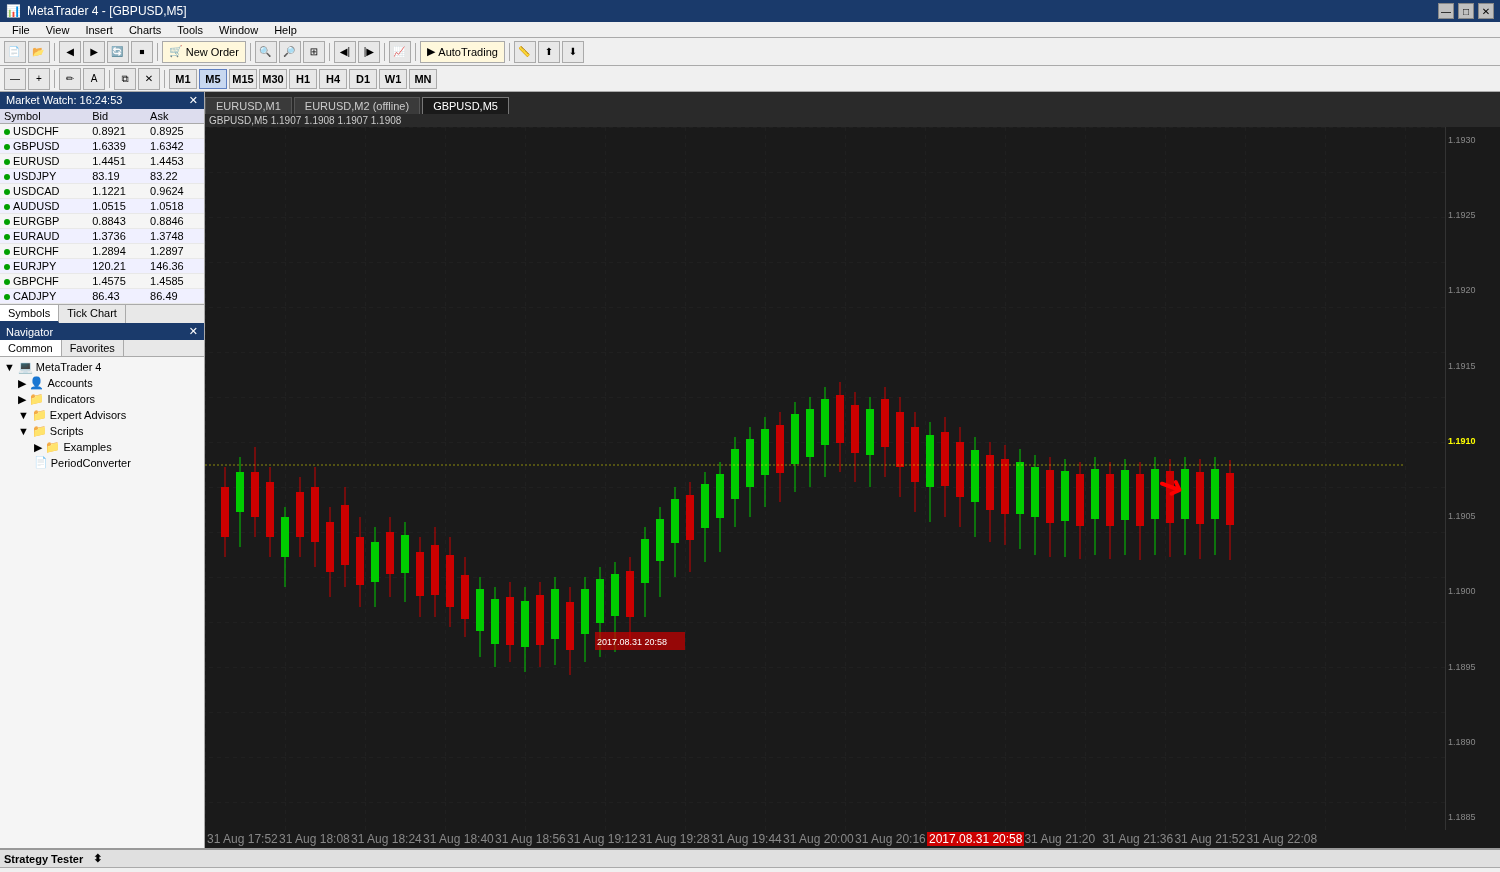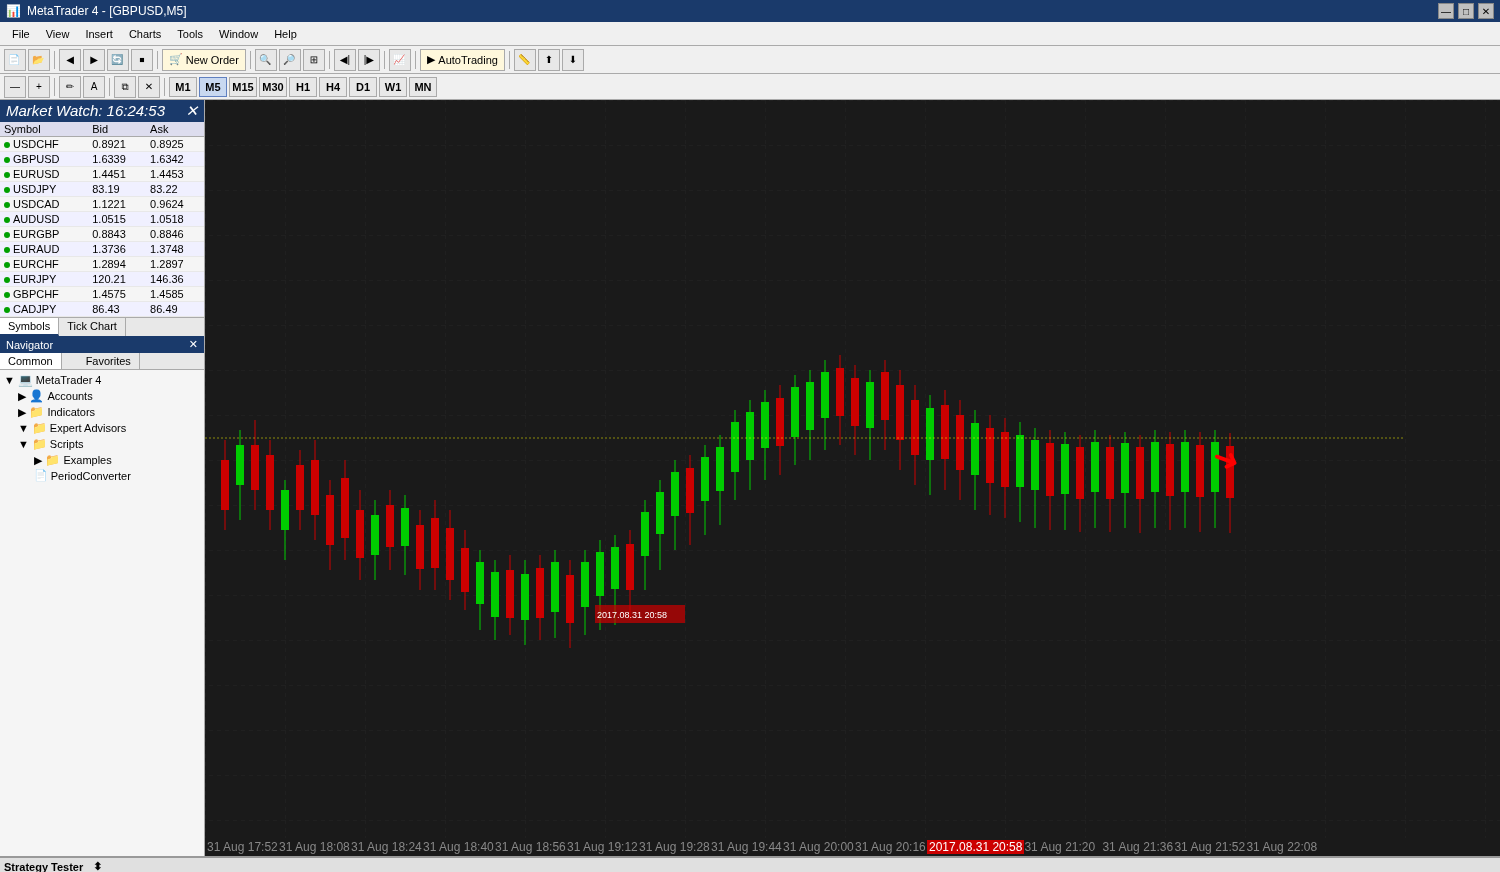--- a/index.html
+++ b/index.html
@@ -5,41 +5,41 @@
     * { margin: 0; padding: 0; box-sizing: border-box; }
     body { width: 1500px; height: 872px; background: #c0c0c0; font-family: 'Segoe UI', Tahoma, Arial, sans-serif; font-size: 11px; overflow: hidden; user-select: none; }
 
     
     #title-bar { background: #1a3a6b; color: #fff; height: 22px; display: flex; align-items: center; justify-content: space-between; padding: 0 6px; font-size: 12px; }
     #title-bar-left { display: flex; align-items: center; gap: 6px; }
     #title-bar-controls { display: flex; gap: 4px; }
     .title-btn { width: 16px; height: 16px; background: #c0c0c0; border: 1px solid #888; font-size: 10px; display: flex; align-items: center; justify-content: center; cursor: pointer; color: #000; }
 
     
-    #menu-bar { background: #f0f0f0; height: 24px; display: flex; align-items: center; padding: 0 4px; border-bottom: 1px solid #aaa; }
+    #menu-bar { background: #f0f0f0; height: 16px; display: flex; align-items: center; padding: 0 4px; border-bottom: 1px solid #aaa; }
     .menu-item { padding: 0 8px; height: 20px; display: flex; align-items: center; cursor: pointer; font-size: 11px; }
 
     
     #toolbar1 { background: #f0f0f0; height: 28px; display: flex; align-items: center; padding: 2px 4px; border-bottom: 1px solid #aaa; gap: 2px; }
     #toolbar2 { background: #f0f0f0; height: 26px; display: flex; align-items: center; padding: 2px 4px; border-bottom: 1px solid #aaa; gap: 2px; }
     .tb-btn { height: 22px; min-width: 22px; background: #e8e8e8; border: 1px solid #aaa; display: flex; align-items: center; justify-content: center; cursor: pointer; font-size: 10px; padding: 0 3px; }
     .tb-separator { width: 1px; height: 18px; background: #aaa; margin: 0 2px; }
     .tb-btn-text { height: 22px; background: #fff8dc; border: 1px solid #aaa; display: flex; align-items: center; padding: 0 6px; cursor: pointer; font-size: 11px; gap: 3px; }
     .period-btn { height: 20px; min-width: 28px; background: #e8e8e8; border: 1px solid #aaa; display: flex; align-items: center; justify-content: center; cursor: pointer; font-size: 11px; font-weight: bold; }
     .period-btn.active { background: #c8d8f0; border-color: #6080c0; }
 
     
     #main { display: flex; height: calc(872px - 22px - 20px - 28px - 26px - 20px); }
 
     
     #left-panel { width: 205px; display: flex; flex-direction: column; background: #f5f5f5; border-right: 1px solid #aaa; }
 
     
     #market-watch { flex: 0 0 auto; }
-    #market-watch-header { background: #1a3a6b; color: #fff; padding: 2px 6px; font-size: 15px; display: flex; justify-content: space-between; font-style: italic; }
+    #market-watch-header { background: #1a3a6b; color: #fff; padding: 2px 6px; font-size: 11px; display: flex; justify-content: space-between; }
     #market-watch-table { width: 100%; border-collapse: collapse; font-size: 11px; }
     #market-watch-table th { background: #dde; padding: 1px 4px; text-align: left; border-bottom: 1px solid #aaa; font-weight: normal; }
     #market-watch-table td { padding: 1px 4px; border-bottom: 1px solid #e8e8e8; }
     #market-watch-table tr:nth-child(even) { background: #f0f0ff; }
     .dot { display: inline-block; width: 6px; height: 6px; border-radius: 50%; margin-right: 3px; }
     .dot-green { background: #00a000; }
     #market-watch-tabs { display: flex; border-top: 1px solid #aaa; background: #e8e8e8; }
     .mw-tab { padding: 2px 8px; cursor: pointer; font-size: 11px; border-right: 1px solid #aaa; }
     .mw-tab.active { background: #fff; border-bottom: 2px solid #1a3a6b; }
 
@@ -47,21 +47,21 @@
     #navigator { flex: 1; overflow: hidden; display: flex; flex-direction: column; }
     #navigator-header { background: #1a3a6b; color: #fff; padding: 2px 6px; font-size: 11px; display: flex; justify-content: space-between; align-items: center; }
     #navigator-content { flex: 1; overflow-y: auto; padding: 2px; }
     .nav-item { display: flex; align-items: center; padding: 1px 2px; cursor: pointer; font-size: 11px; gap: 3px; }
     .nav-folder { display: flex; align-items: center; gap: 3px; padding: 1px 2px; cursor: pointer; font-size: 11px; }
     .indent1 { padding-left: 16px; }
     .indent2 { padding-left: 32px; }
     .folder-icon { color: #e0a000; font-size: 12px; }
 
     
-    #nav-tabs { display: flex; border-bottom: 1px solid #aaa; background: #e8e8e8; gap: 16px; }
+    #nav-tabs { display: flex; border-bottom: 1px solid #aaa; background: #e8e8e8; }
     .nav-tab { padding: 2px 8px; cursor: pointer; font-size: 11px; border-right: 1px solid #aaa; }
     .nav-tab.active { background: #fff; }
 
     
     #chart-area { flex: 1; display: flex; flex-direction: column; background: #000; overflow: hidden; }
     #chart-tabs { display: flex; background: #2a2a2a; height: 22px; align-items: flex-end; }
     .chart-tab { padding: 2px 10px; cursor: pointer; font-size: 11px; background: #3a3a3a; color: #ccc; border: 1px solid #555; border-bottom: none; margin-right: 2px; }
     .chart-tab.active { background: #1a1a1a; color: #fff; border-color: #777; }
     #chart-canvas { flex: 1; position: relative; overflow: hidden; background: #1a1a1a; }
 
@@ -315,20 +315,28 @@
         </div>
         <div class="nav-item indent2">
           <span>📄</span>
           <span>PeriodConverter</span>
         </div>
       </div>
     </div>
   </div>
 
   <div id="chart-area" style="display:flex; flex-direction:column;">
+    <div id="chart-tabs">
+      <div class="chart-tab">EURUSD,M1</div>
+      <div class="chart-tab">EURUSD,M2 (offline)</div>
+      <div class="chart-tab active">GBPUSD,M5</div>
+    </div>
+    <div class="chart-header-bar">
+      <span>GBPUSD,M5  1.1907 1.1908 1.1907 1.1908</span>
+    </div>
     <div style="display:flex; flex:1; overflow:hidden;">
 
       <div id="chart-canvas" style="flex:1; position:relative; background:#1a1a1a; overflow:hidden;">
         <svg id="chart-svg" xmlns="http://www.w3.org/2000/svg" style="width:100%;height:100%;">
 
           <defs>
             <pattern id="grid" width="80" height="45" patternUnits="userSpaceOnUse">
               <path d="M 80 0 L 0 0 0 45" fill="none" stroke="#333" stroke-width="0.5" stroke-dasharray="4,4"></path>
             </pattern>
           </defs>
@@ -546,20 +554,32 @@
 
           <line x1="0" y1="338" x2="1200" y2="338" stroke="#ffff00" stroke-width="0.5" stroke-dasharray="2,2"></line>
         </svg>
 
         
 
         
         <div style="position:absolute; right:260px; top:340px; color:red; font-size:32px; transform:rotate(20deg); z-index:10;">➜</div>
       </div>
 
+      <div id="price-axis" style="width:55px; background:#1a1a1a; color:#888; font-size:9px; display:flex; flex-direction:column; justify-content:space-between; padding:8px 2px; border-left:1px solid #333;">
+        <span>1.1930</span>
+        <span>1.1925</span>
+        <span>1.1920</span>
+        <span>1.1915</span>
+        <span style="color:#ffff00; font-weight:bold;">1.1910</span>
+        <span>1.1905</span>
+        <span>1.1900</span>
+        <span>1.1895</span>
+        <span>1.1890</span>
+        <span>1.1885</span>
+      </div>
     </div>
 
     <div id="time-axis" style="height:18px; background:#1a1a1a; color:#888; font-size:8px; display:flex; align-items:center; overflow:hidden; padding-left:2px; gap:0;">
       <span class="time-label" style="min-width:72px;">31 Aug 17:52</span>
       <span class="time-label" style="min-width:72px;">31 Aug 18:08</span>
       <span class="time-label" style="min-width:72px;">31 Aug 18:24</span>
       <span class="time-label" style="min-width:72px;">31 Aug 18:40</span>
       <span class="time-label" style="min-width:72px;">31 Aug 18:56</span>
       <span class="time-label" style="min-width:72px;">31 Aug 19:12</span>
       <span class="time-label" style="min-width:72px;">31 Aug 19:28</span>

